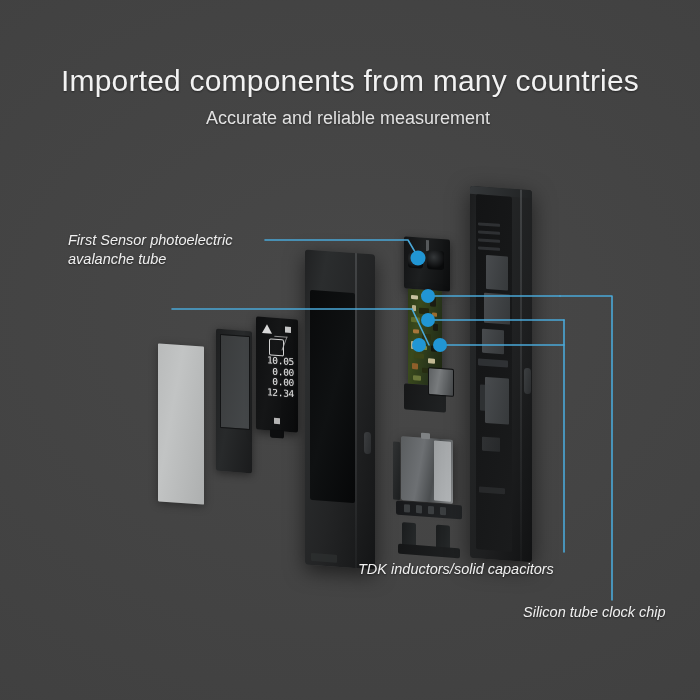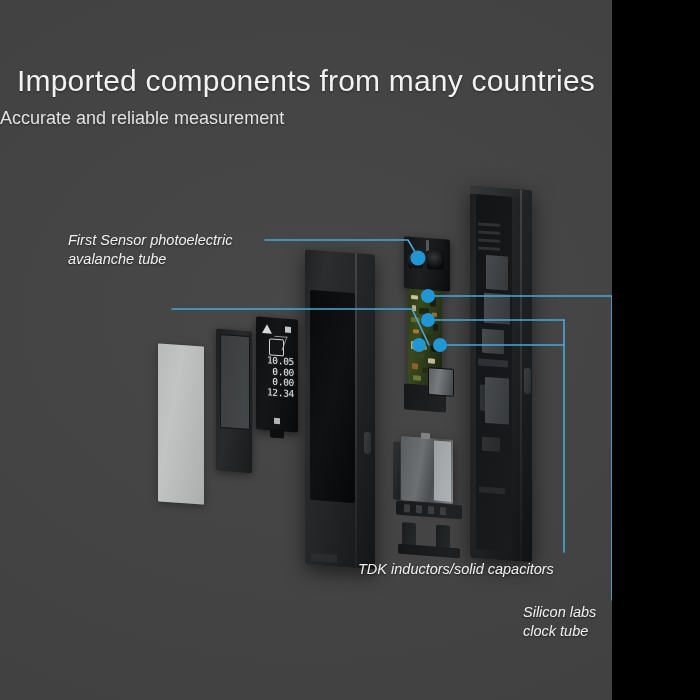--- a/index.html
+++ b/index.html
@@ -1,31 +1,31 @@
 <!DOCTYPE html>
 <html><head>
 <meta charset="utf-8">
 <style>
   html,body{margin:0;padding:0;background:#000;}
   #stage{
-    position:relative;width:612px;height:700px;overflow:hidden;
+    position:relative;width:700px;height:700px;overflow:hidden;
     background:
       radial-gradient(ellipse 900px 700px at 50% 45%, #484848 0%, #434343 45%, #3d3d3d 100%);
     font-family:"Liberation Sans", sans-serif;
     -webkit-font-smoothing:antialiased;
   }
 
   
   .title{
     position:absolute;left:0;right:0;top:64px;text-align:center;
     color:#f2f2f2;font-size:30px;font-weight:400;letter-spacing:.2px;
     text-shadow:0 1px 2px rgba(0,0,0,.45);
   }
   .subtitle{
-    position:absolute;left:0;right:4px;top:108px;
+    position:absolute;left:0;right:4px;top:108px;text-align:center;
     color:#e2e2e2;font-size:18px;font-weight:400;
     text-shadow:0 1px 2px rgba(0,0,0,.4);
   }
 
   
   .cal{position:absolute;color:#f0f0f0;font-size:14.5px;line-height:19px;
        text-shadow:0 1px 2px rgba(0,0,0,.5);white-space:pre-line;font-style:italic;}
   #lbl-sensor{left:68px;top:231px;width:210px;}
   #lbl-st{left:18px;top:301px;}
   #lbl-tdk{left:358px;top:560px;}
@@ -355,15 +355,15 @@
       <circle cx="428" cy="296" r="7"></circle>
       <circle cx="428" cy="320" r="7"></circle>
       <circle cx="419" cy="345" r="7"></circle>
       <circle cx="440" cy="345" r="7"></circle>
     </g>
   </svg>
 
   <div class="cal" id="lbl-sensor">First Sensor photoelectric
 avalanche tube</div>
   <div class="cal" id="lbl-tdk">TDK inductors/solid capacitors</div>
-  <div class="cal" id="lbl-sil">Silicon labs clock tube</div>
+  <div class="cal" id="lbl-sil">Silicon tube clock chip</div>
 
 </div>
 
 </body></html>

